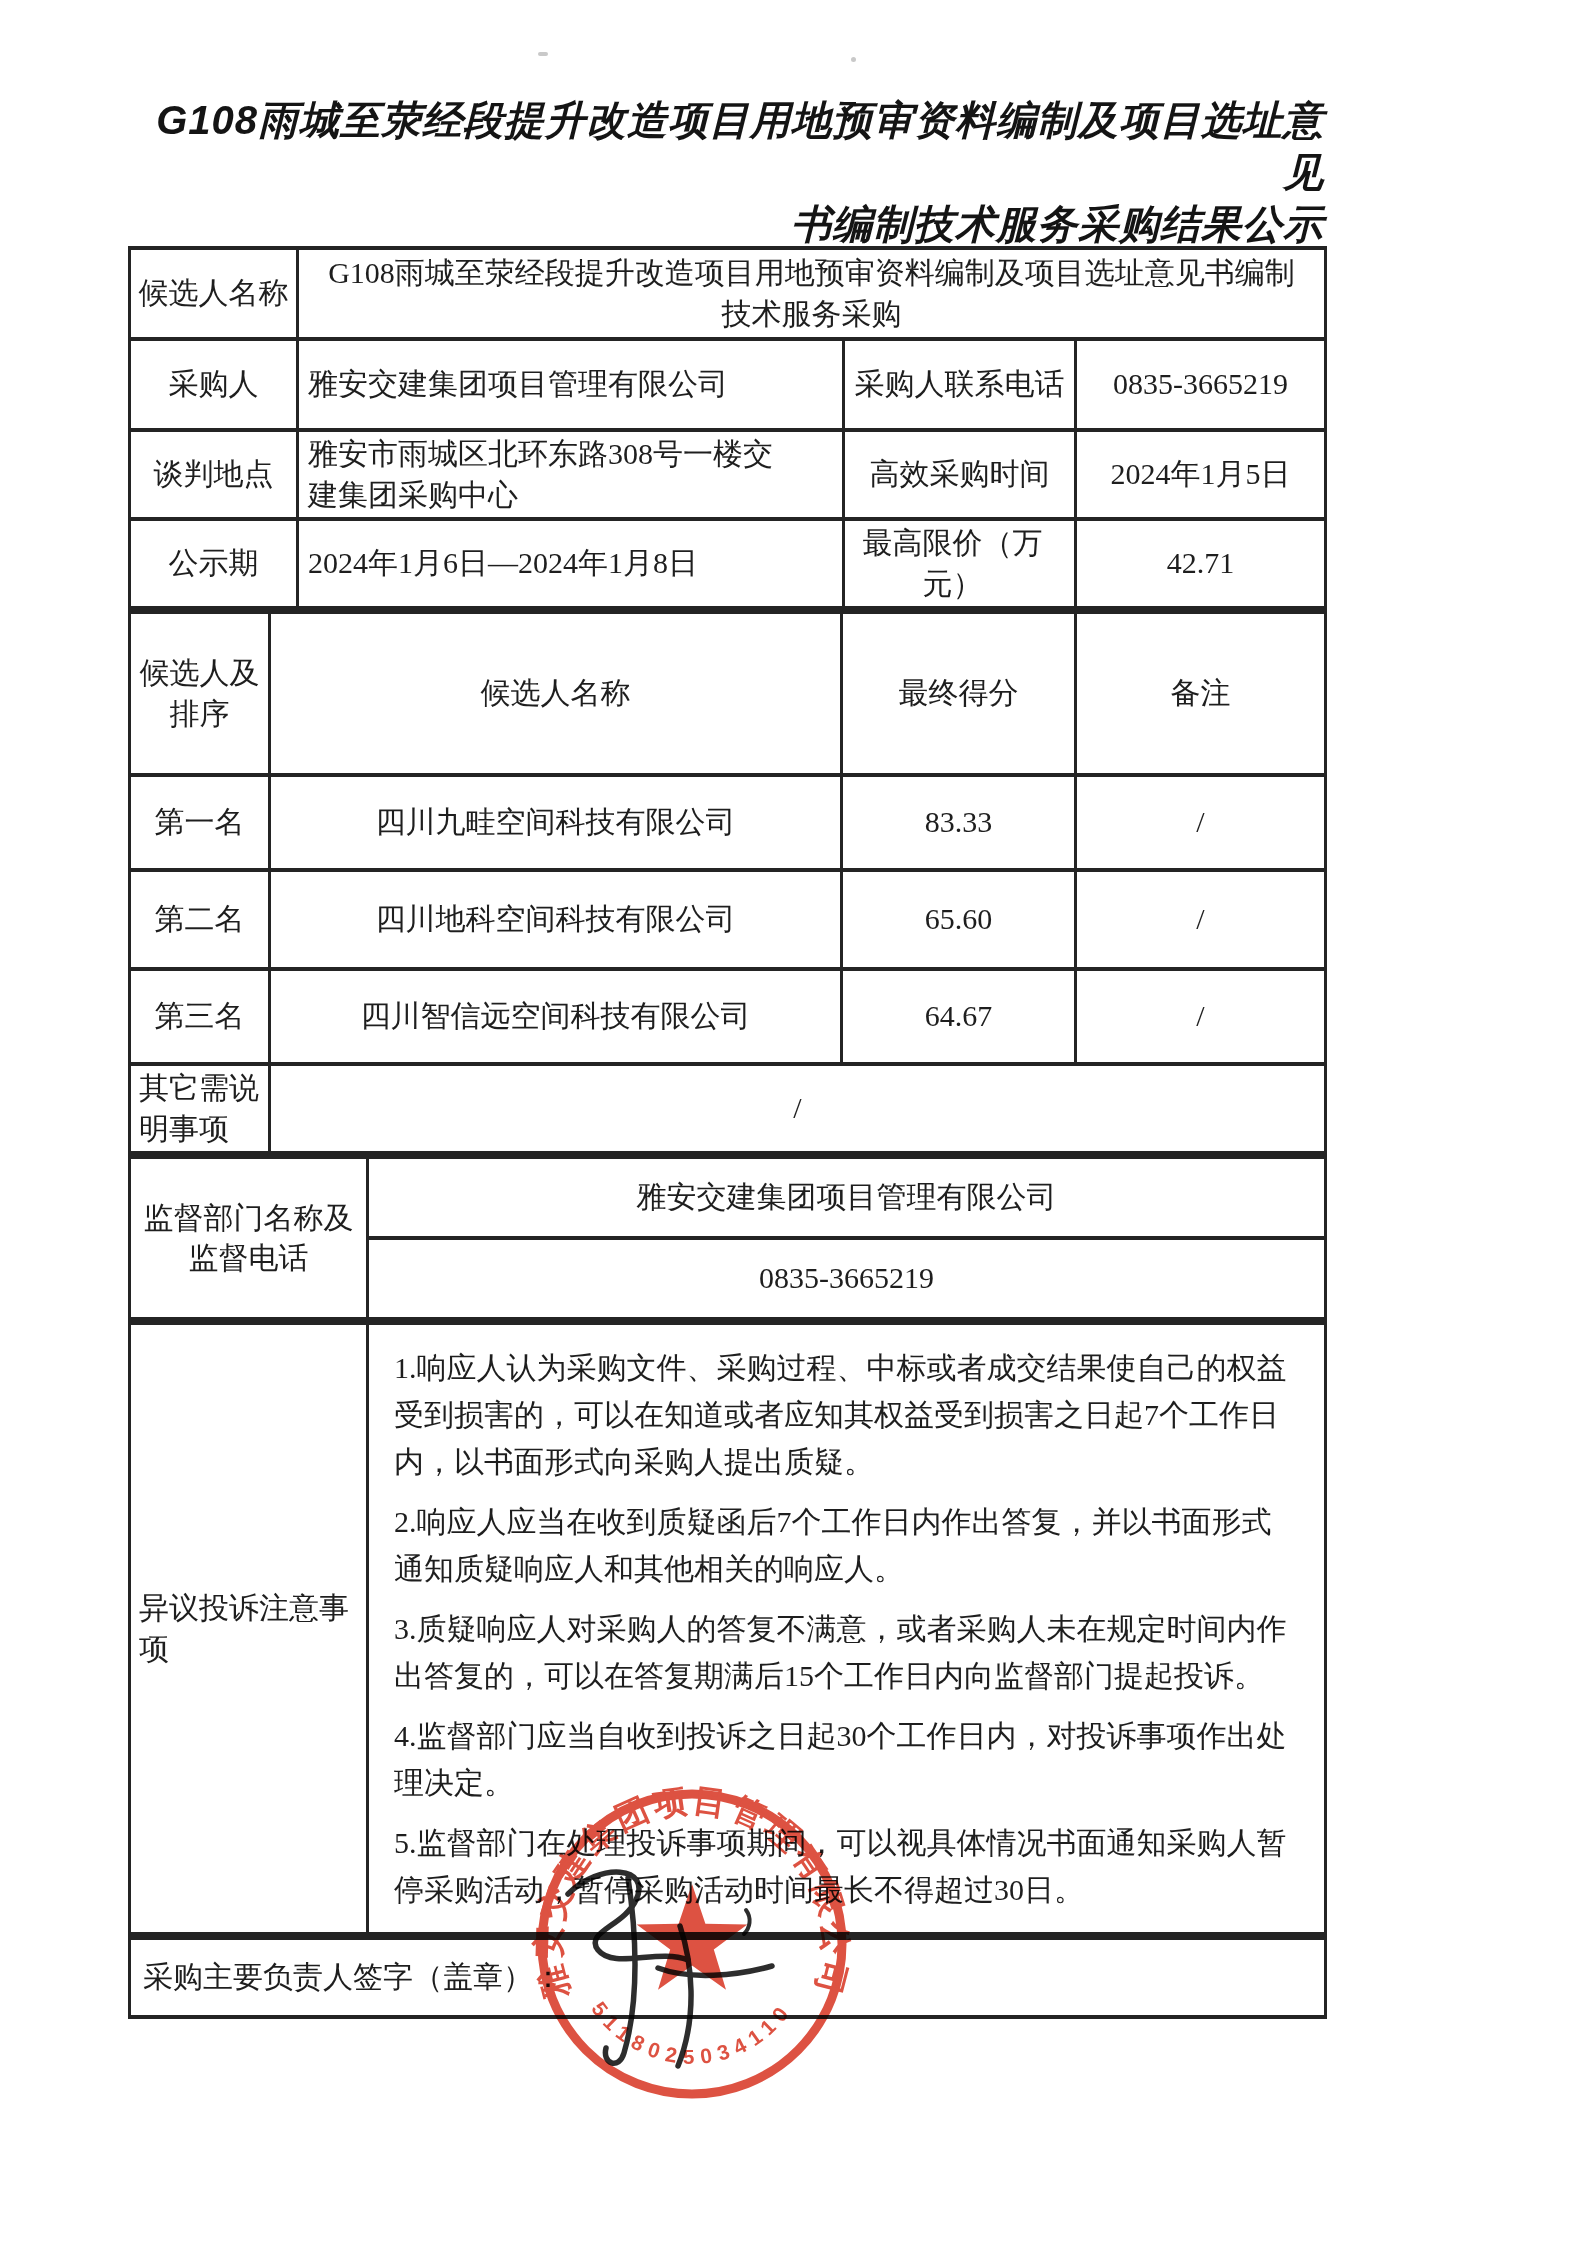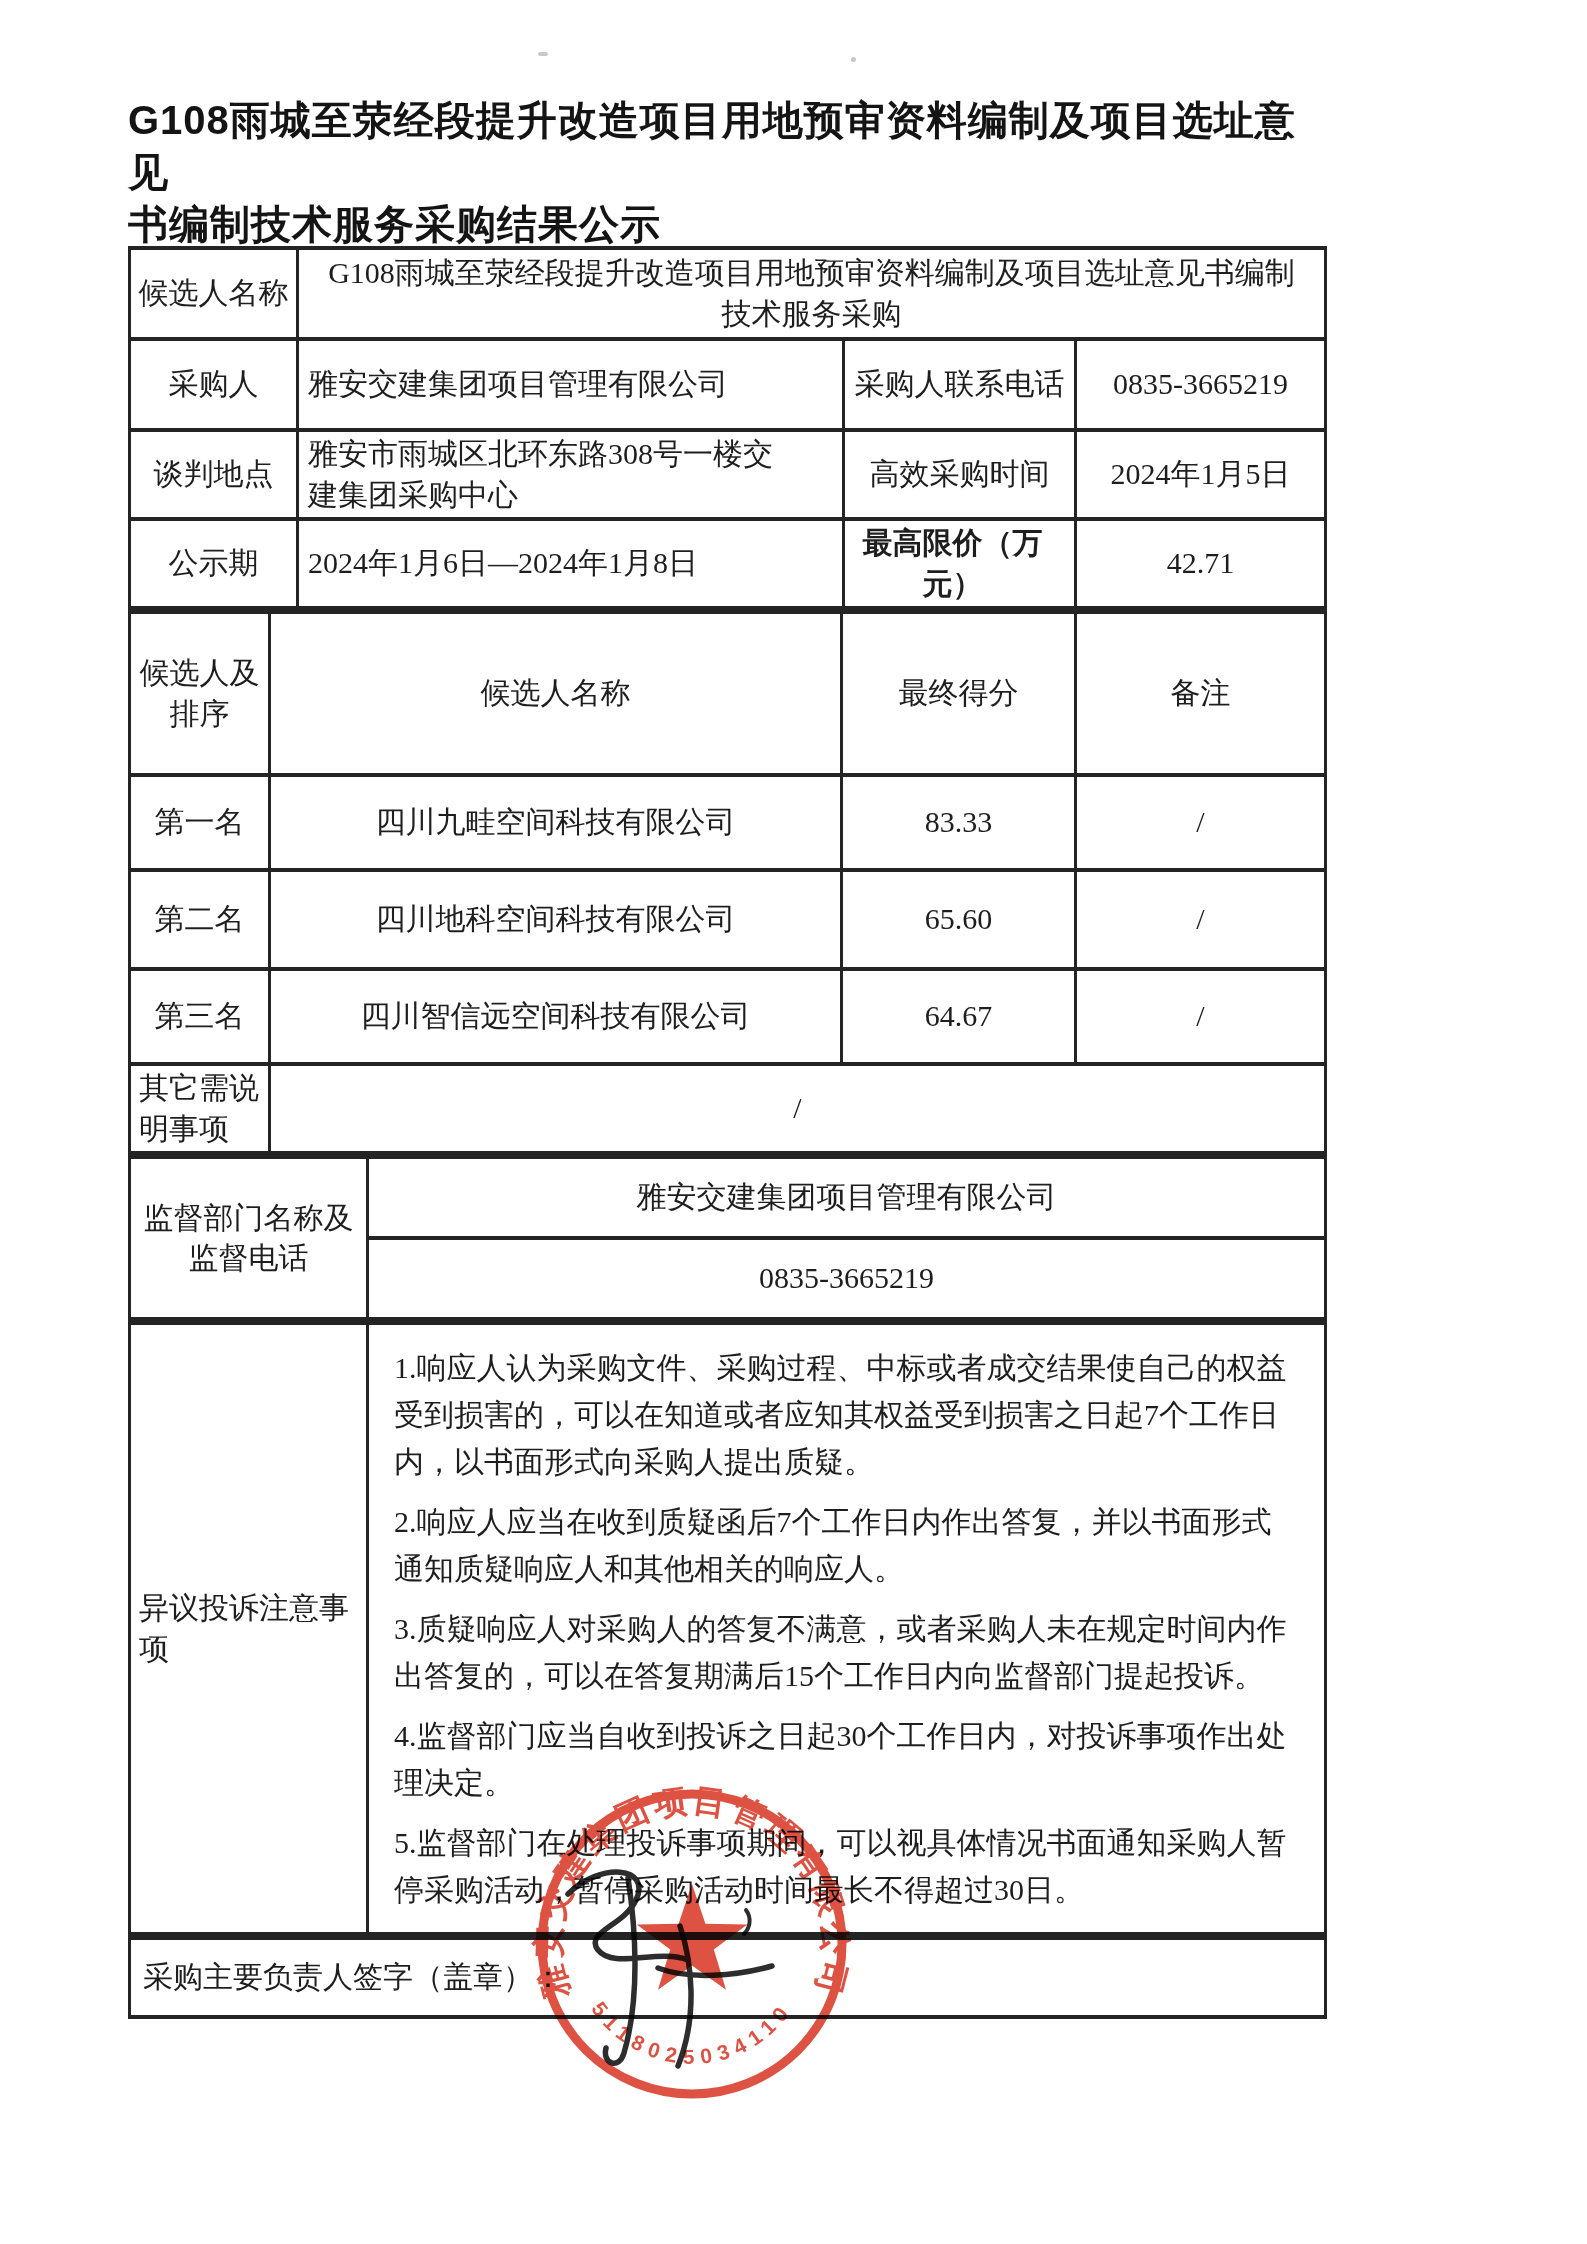--- a/index.html
+++ b/index.html
@@ -2,36 +2,37 @@
 <html><head>
 <meta charset="utf-8">
 <style>
   html,body { margin:0; padding:0; background:#ffffff; }
   .page {
     position:relative; width:1587px; height:2244px; background:#ffffff;
     overflow:hidden; font-family:"Liberation Serif", serif; color:#1e1e1e;
   }
   .title {
     position:absolute; left:128px; top:94px; width:1196px;
-    text-align:left; font-family:"Liberation Sans", sans-serif;
+    text-align:right; font-family:"Liberation Sans", sans-serif;
     font-weight:700; font-size:40px; line-height:52px; color:#141414;
     letter-spacing:1px;
+    font-style:italic;
   }
   .tables { position:absolute; left:128px; top:246px; width:1196px; }
   table { border-collapse:collapse; table-layout:fixed; width:1196px; }
   td {
     border:3px solid #242424; border-top-width:4px; border-bottom-width:4px;
     font-size:30px; line-height:1.35; text-align:center; vertical-align:middle;
     padding:2px 4px; overflow:hidden; color:#1e1e1e;
     font-family:"Liberation Serif", serif;
   }
   .prewrap { white-space:pre-line; }
   .hardwrap { line-break:anywhere; word-break:break-all; }
   .leftcell { text-align:left; padding-left:9px; }
-  .padlock { padding-left:14px; padding-right:28px;font-weight:bold; }
+  .padlock { padding-left:14px; padding-right:28px; }
   .objection-content { text-align:left; padding:6px 12px 6px 12px; }
   .objection-content div { margin:13px; line-height:47px; }
   .obj-label { text-align:left; padding-left:8px; }
   .sig-cell { text-align:left; padding-left:12px; }
   .artifact { position:absolute; background:#c9c9c9; border-radius:2px; }
   .stamp-svg, .sig-svg { position:absolute; mix-blend-mode:multiply; pointer-events:none; }
   .stamp-svg { left:522px; top:1774px; }
   .sig-svg { left:540px; top:1848px; }
 </style>
 </head>

